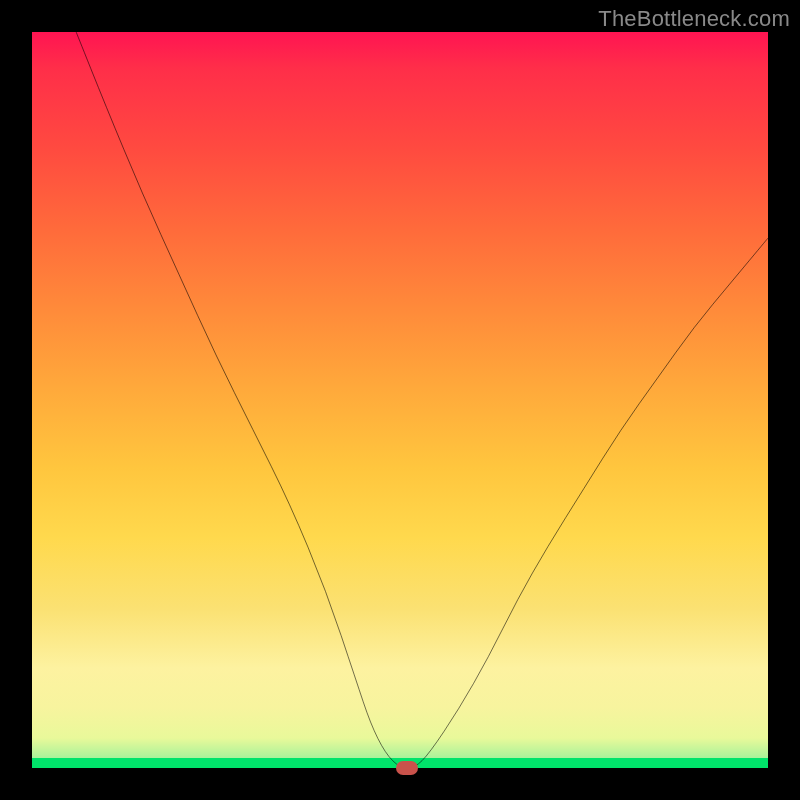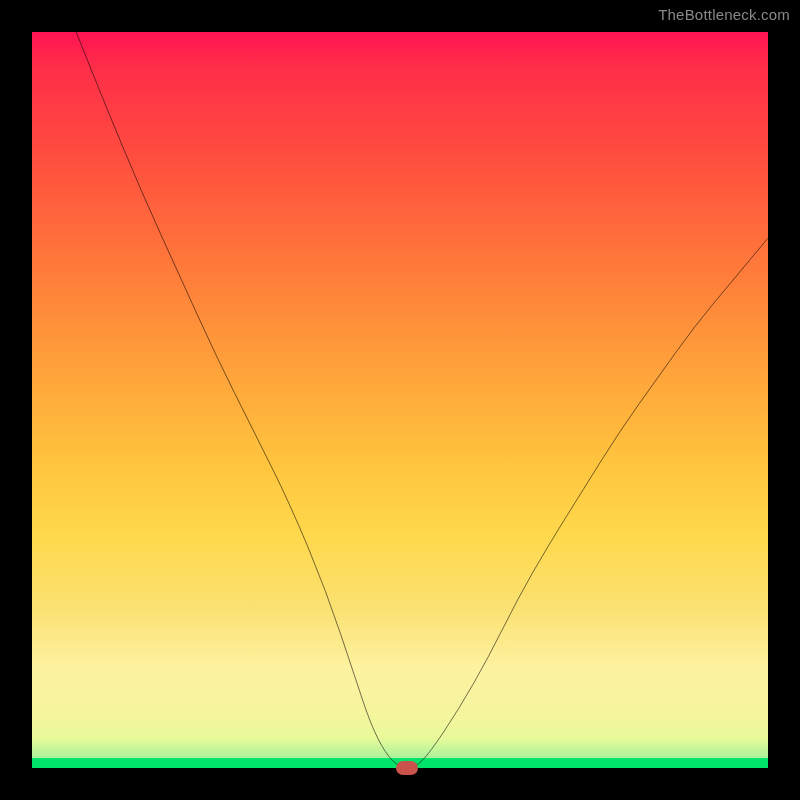--- a/index.html
+++ b/index.html
@@ -58,21 +58,21 @@
     background: #c9524b;
     border-radius: 8px;
     transform: translate(-50%, -50%);
     pointer-events: none;
   }
   .attribution {
     position: absolute;
     top: 6px;
     right: 10px;
     color: #898989;
-    font-size: 15px;
+    font-size: 22px;
     letter-spacing: 0.2px;
     user-select: none;
   }
 </style>
 </head>
 <body>
 
 <div class="frame">
 
   <div class="plot-area">

